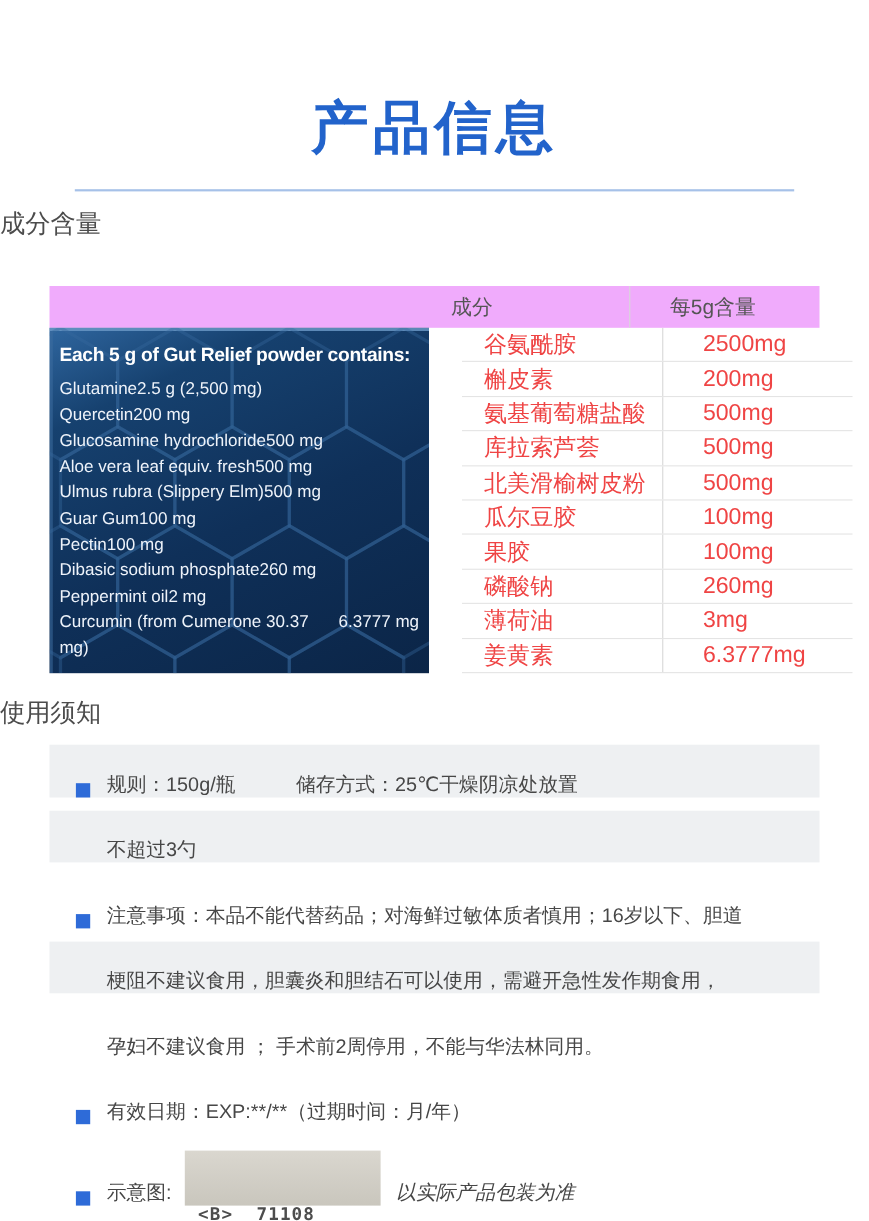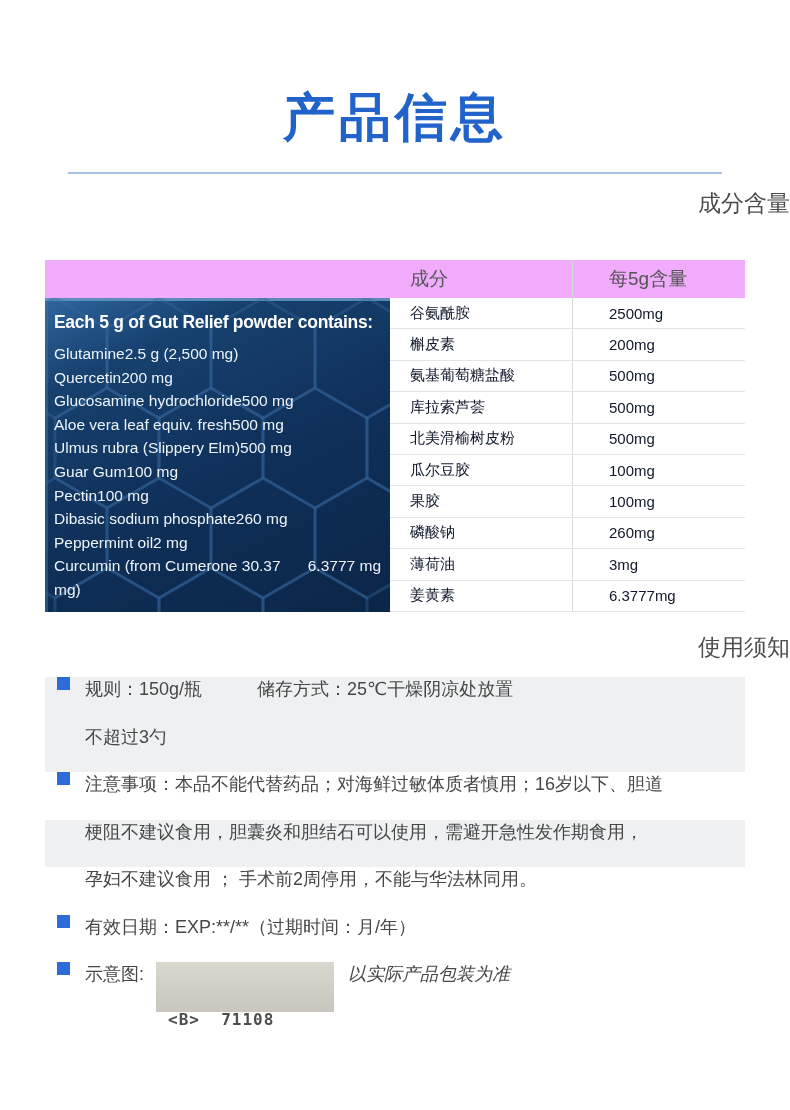--- a/index.html
+++ b/index.html
@@ -7,21 +7,21 @@
     width:790px;height:1110px;background:#ffffff;position:relative;
     font-family:"Liberation Sans","DejaVu Sans",sans-serif;
     -webkit-font-smoothing:antialiased;overflow:hidden;
   }
   .page-title{
     padding-top:86px;text-align:center;font-size:52px;line-height:62px;
     font-weight:bold;color:#2263cb;letter-spacing:4px;
   }
   .title-divider{margin:24px 68px 0 68px;border-top:2px solid #a6c1e8;height:0;}
   .section-heading{
-    margin-top:14px;text-align:right;font-size:23px;line-height:30px;color:#4c4c4c;
+    margin-top:14px;text-align:left;font-size:23px;line-height:30px;color:#4c4c4c;
   }
   .section-heading.usage-h{margin-top:20px;}
   .ingredients{width:700px;margin:42px auto 0 auto;}
   .ing-header{
     display:flex;height:38px;background:#f0abfc;align-items:center;
     font-size:19px;color:#555555;
   }
   .ing-header .spacer{width:345px;flex:none;}
   .h-name{width:182px;flex:none;padding-left:20px;box-sizing:border-box;}
   .h-amt{
@@ -40,31 +40,31 @@
   .label-inner{position:relative;}
   .label-title{
     font-size:17.5px;font-weight:bold;color:#ffffff;letter-spacing:-0.3px;
     margin:2px 0 9px 0;white-space:nowrap;
   }
   .label-row{
     display:flex;justify-content:flex-start;font-size:15.5px;
     color:#eef3fa;line-height:23.6px;
   }
   .label-row .amt{white-space:nowrap;}
-  .ing-table{width:355px;flex:none;font-size:15px;color:#0f172a;}
+  .ing-table{width:355px;flex:none;font-size:21px;color:#ef4444;padding-left:30px;}
   .t-row{display:flex;height:31.4px;align-items:center;border-bottom:1px solid #e4e4e4;box-sizing:border-box;}
   .t-row .nm{width:182px;flex:none;padding-left:20px;box-sizing:border-box;}
   .t-row .amt{
     width:173px;flex:none;padding-left:36px;box-sizing:border-box;
     border-left:1px solid #d8d8d8;height:100%;display:flex;align-items:center;
   }
   .usage{width:700px;margin:15px auto 0 auto;}
   .u-row{
-    display:flex;align-items:flex-start;min-height:47.5px;font-size:18px;color:#474747;
-    padding-left:12px;box-sizing:border-box;
+    display:flex;align-items:flex-end;min-height:47.5px;font-size:18px;color:#474747;
+    padding-left:24px;box-sizing:border-box;margin-top:12px;
   }
   .u-row.shaded{background:#eef0f2;}
   .bullet{width:13px;height:13px;background:#2e6bd8;margin-right:15px;flex:none;}
   .bullet.hidden{visibility:hidden;}
   .u-row .seg{white-space:nowrap;}
   .exp-row{min-height:62px;}
   .stamp{
     width:178px;height:50px;margin-left:12px;flex:none;
     background:linear-gradient(180deg,#dad7cf 0%,#c9c6bd 100%);
     color:#4d4d4d;font-family:"DejaVu Sans Mono",monospace;

